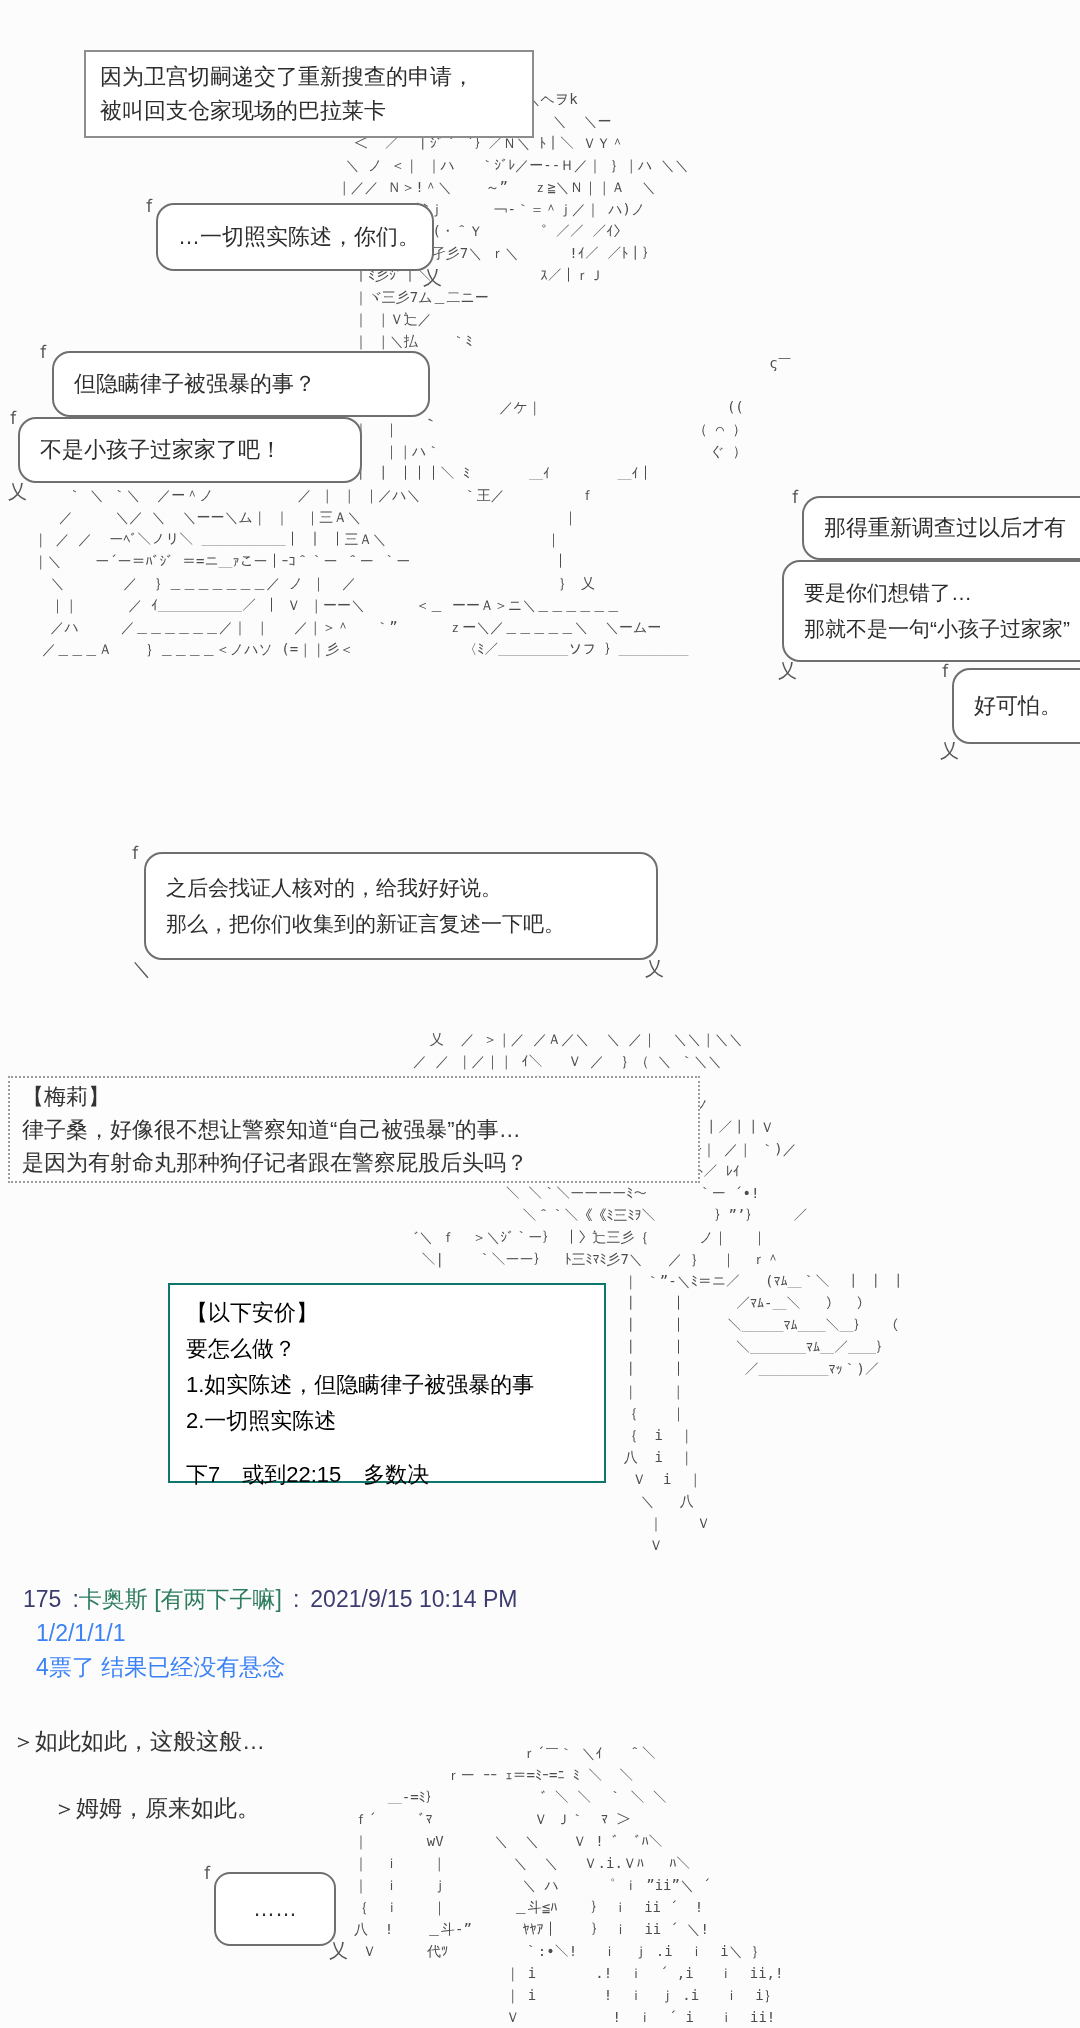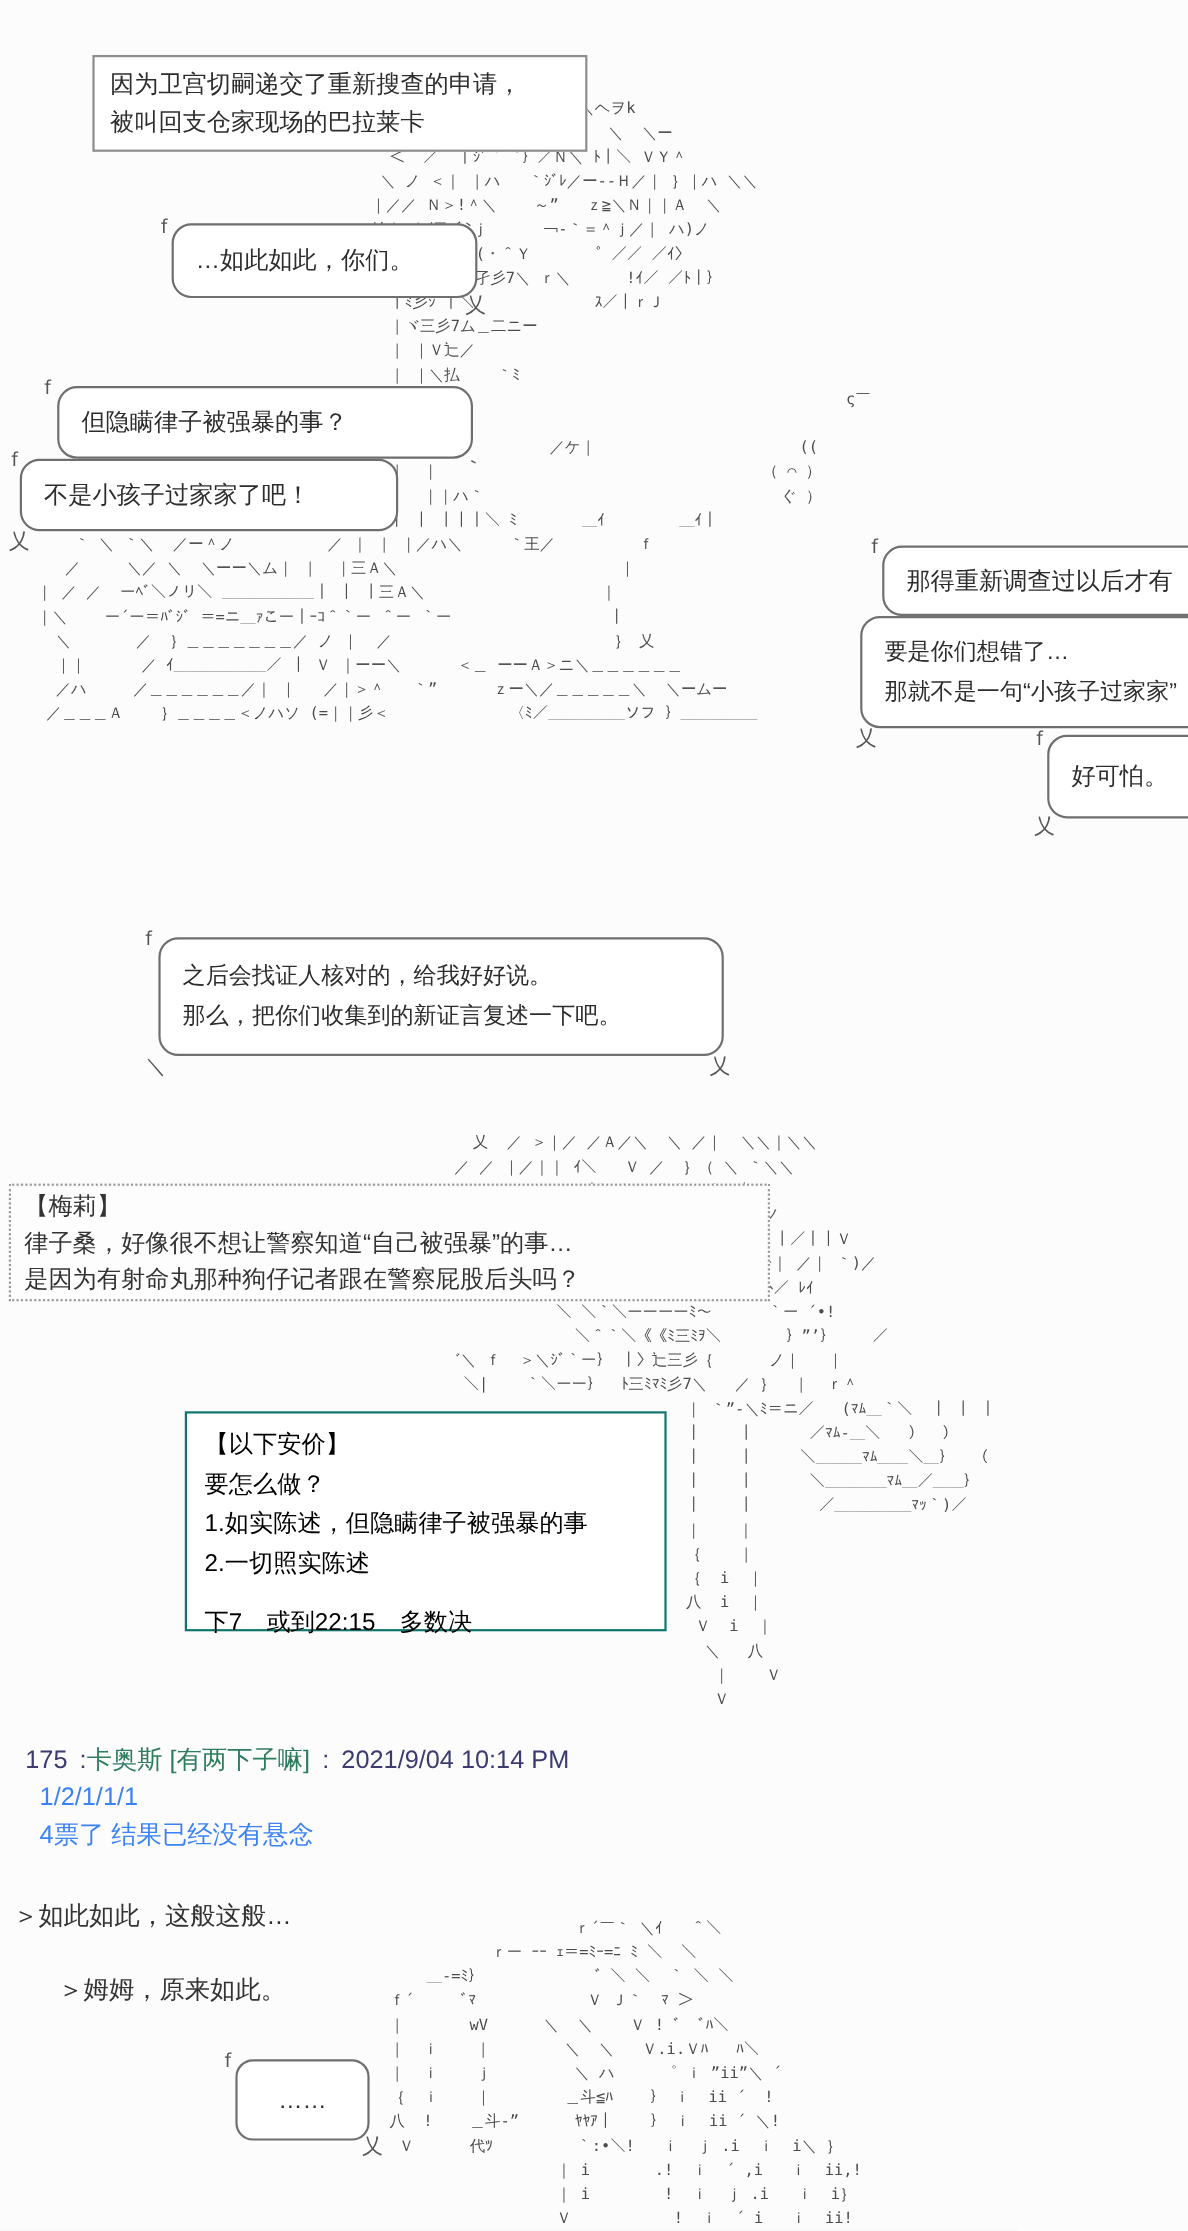--- a/index.html
+++ b/index.html
@@ -123,21 +123,21 @@
                                                             Ｖ           !  ｉ  ´ i   ｉ  ii!
 </pre>
 
   <div class="notebox" style="left:84px;top:50px;width:418px;">
     <div>因为卫宫切嗣递交了重新搜查的申请，</div>
     <div>被叫回支仓家现场的巴拉莱卡</div>
   </div>
 
   <div class="bubble" style="left:156px;top:203px;width:234px;height:48px;">
     <span class="tail" style="left:-18px;top:-12px;">ｆ</span>
-    <span>…如此如此，你们。</span>
+    <span>…一切照实陈述，你们。</span>
     <span class="tail" style="right:-10px;bottom:-22px;">乂</span>
   </div>
 
   <div class="bubble" style="left:52px;top:351px;width:334px;height:46px;">
     <span class="tail" style="left:-20px;top:-14px;">ｆ</span>
     <span>但隐瞒律子被强暴的事？</span>
     <span class="tail" style="right:-12px;bottom:-24px;">｀</span>
   </div>
 
   <div class="bubble" style="left:18px;top:417px;width:300px;height:46px;">
@@ -184,21 +184,21 @@
   <div class="anka" style="left:168px;top:1283px;width:402px;height:176px;">
     <div>【以下安价】</div>
     <div>要怎么做？</div>
     <div>1.如实陈述，但隐瞒律子被强暴的事</div>
     <div>2.一切照实陈述</div>
     <div style="height:18px;"></div>
     <div>下7　或到22:15　多数决</div>
   </div>
 
   <div class="post-header" style="left:12px;top:1584px;">
-    <span class="post-number">175</span><span class="post-number">:</span><span class="post-name">卡奥斯 </span><span class="post-trip">[有两下子嘛]</span><span class="post-datetime">:</span><span class="post-datetime">2021/9/04 10:14 PM</span>
+    <span class="post-number">175</span><span class="post-number">:</span><span class="post-name">卡奥斯 </span><span class="post-trip">[有两下子嘛]</span><span class="post-datetime">:</span><span class="post-datetime">2021/9/15 10:14 PM</span>
   </div>
   <div class="post-line" style="left:36px;top:1620px;">1/2/1/1/1</div>
   <div class="post-line" style="left:36px;top:1652px;">4票了 结果已经没有悬念</div>
 
   <div class="quote-line" style="left:12px;top:1726px;">＞如此如此，这般这般…</div>
   <div class="quote-line" style="left:12px;top:1793px;margin-left:41px;">＞姆姆，原来如此。</div>
 
   <div class="small-bubble" style="left:214px;top:1872px;width:118px;height:70px;">
     <span class="tail" style="left:-18px;top:-14px;">ｆ</span>
     <span>……</span>

